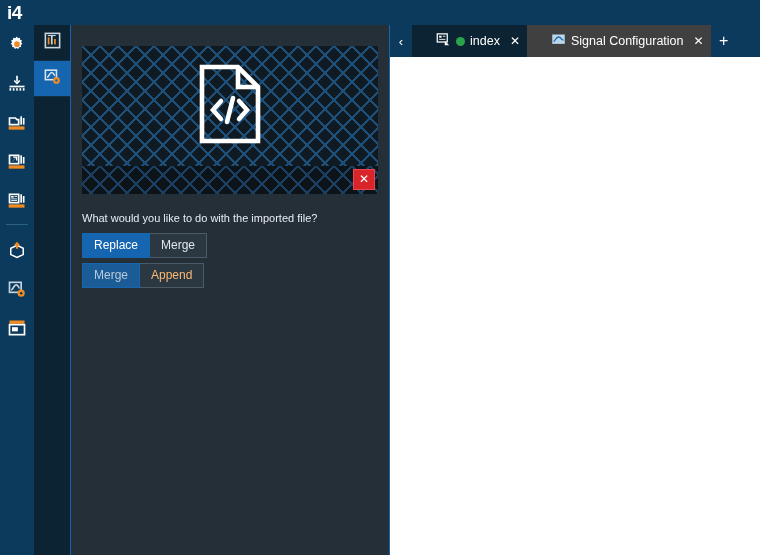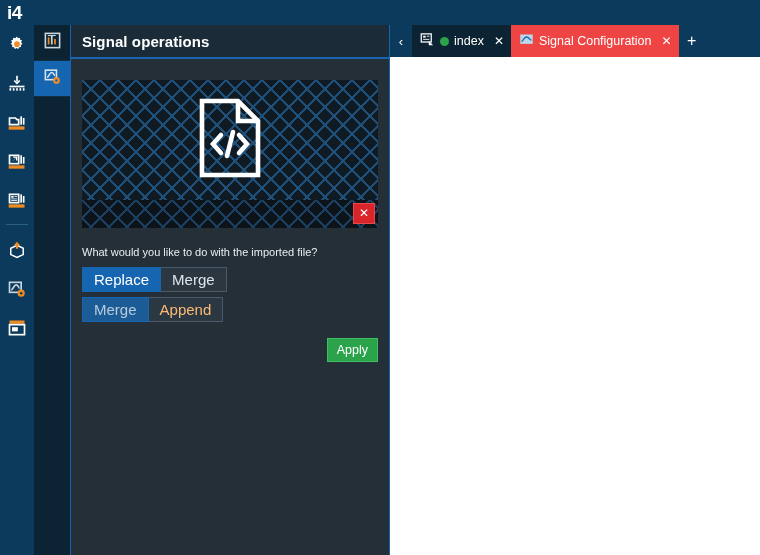--- a/index.html
+++ b/index.html
@@ -109,21 +109,21 @@
     font-family: "Liberation Sans", sans-serif;
   }
 
   
   .question {
     margin-top: 15px; font-size: 11px; color: #e8eef2; line-height: 19px;
   }
   .question.disabled { color: #8b9aa5; }
   .seg { margin-top: 5px; display: flex; }
   .seg-btn {
-    height: 25px; padding: 0 11px; font-size: 15px;
+    height: 25px; padding: 0 11px; font-size: 12px;
     line-height: 23px;
     background: #2b3741; border: 1px solid #4a5a66; color: #dfe7ec;
     cursor: pointer; font-family: "Liberation Sans", sans-serif;
   }
   .seg-btn + .seg-btn { border-left: none; }
   .seg-btn.selected { background: #1565b0; border-color: #1565b0; color: #ffffff; }
   .seg.disabled .seg-btn { color: #fdba74; cursor: default; }
   .seg.disabled .seg-btn.selected { background: #1b5c97; color: #b9cbdb; }
 
   .apply-row { margin-top: 16px; display: flex; justify-content: flex-end; }
@@ -142,25 +142,25 @@
   .tabstrip {
     position: absolute; left: 390px; top: 25px; width: 370px; height: 32px;
     background: #0c3a5c; display: flex; align-items: stretch;
   }
   .tab-collapse {
     width: 22px; display: flex; align-items: center; justify-content: center;
     color: #ffffff; font-size: 13px; cursor: pointer;
   }
   .tab {
     display: flex; align-items: center; gap: 5px;
-    padding: 0 7px 0 8px; cursor: pointer;
+    padding: 0 7px 0 24px; cursor: pointer;
     font-size: 12.5px; color: #ffffff;
     background: #0b2332;
   }
-  .tab.active { background: #ef4444; }
+  .tab.active { background: #404040; }
   .tab-dot {
     width: 9px; height: 9px; border-radius: 50%;
     background: #2aa34a; display: inline-block;
   }
   .tab-close { color: #ffffff; font-size: 12px; margin-left: 5px; cursor: pointer; }
   .tab-add {
     width: 26px; display: flex; align-items: center; justify-content: center;
     color: #ffffff; font-size: 16px; cursor: pointer;
   }
   .content-blank {
@@ -293,23 +293,20 @@
           <path fill="none" stroke="#d7e5ef" stroke-width="2" d="M5 13c2.5 0 3-6 6-6s3 4 4 4"></path>
           <circle cx="17" cy="17" r="4.3" fill="#ef8b22"></circle>
           <circle cx="17" cy="17" r="1.5" fill="#1565b0"></circle>
         </svg>
       </span>
     </div>
   </div>
 
   <div class="panel">
 
-    <div class="panel-head">
-      <span class="panel-title">Signal operations</span>
-    </div>
 
     <div class="panel-body">
 
 
       <div class="dropzone">
         <span>
           <svg width="62" height="80" viewBox="0 0 62 80">
             <path fill="none" stroke="#ffffff" stroke-width="4.6" d="M3 3h36l20 20v54H3z"></path>
             <path fill="none" stroke="#ffffff" stroke-width="4.6" d="M39 3v20h20"></path>
             <path fill="none" stroke="#ffffff" stroke-width="4.6" stroke-linecap="round" d="M22 37l-8 9 8 9"></path>
@@ -329,23 +326,20 @@
         <button class="seg-btn selected">Replace</button>
         <button class="seg-btn">Merge</button>
       </div>
 
 
       <div class="seg disabled">
         <button class="seg-btn selected">Merge</button>
         <button class="seg-btn">Append</button>
       </div>
 
-      <div class="apply-row">
-        <button class="btn-apply">Apply</button>
-      </div>
 
     </div>
   </div>
 
   <div class="rightzone"></div>
 
   <div class="tabstrip">
     <div class="tab-collapse">‹</div>
 
     <div class="tab">

